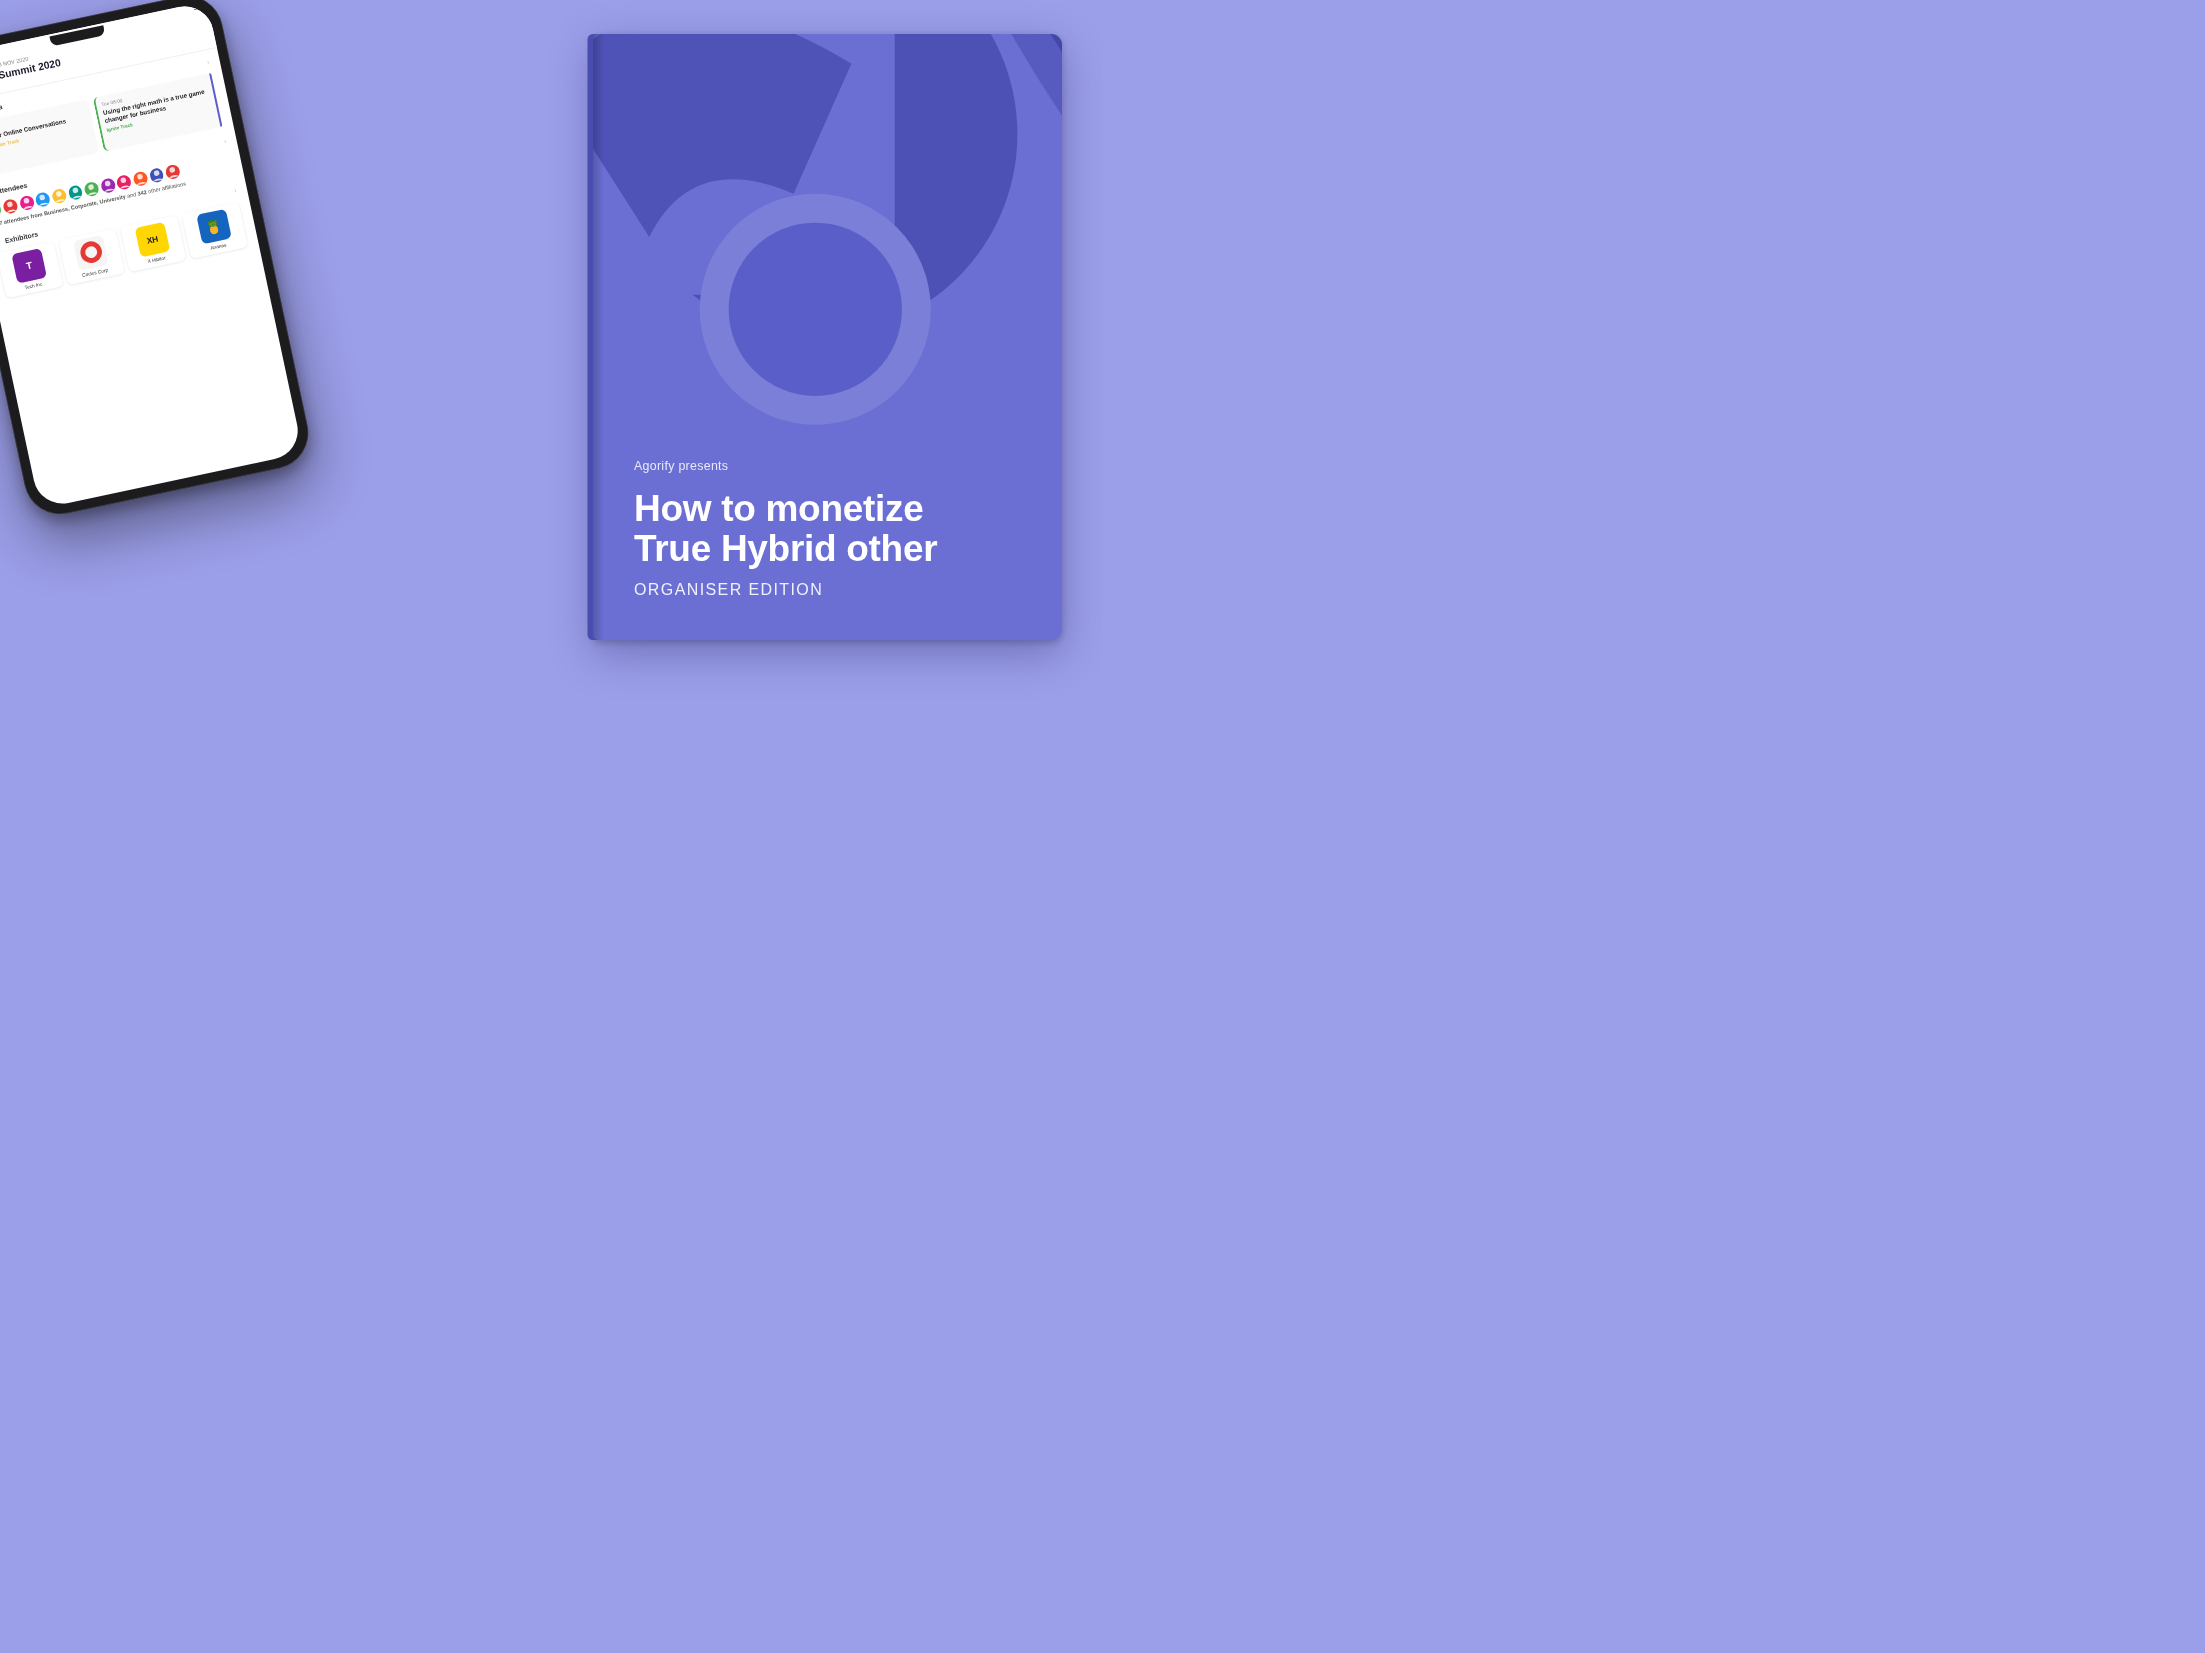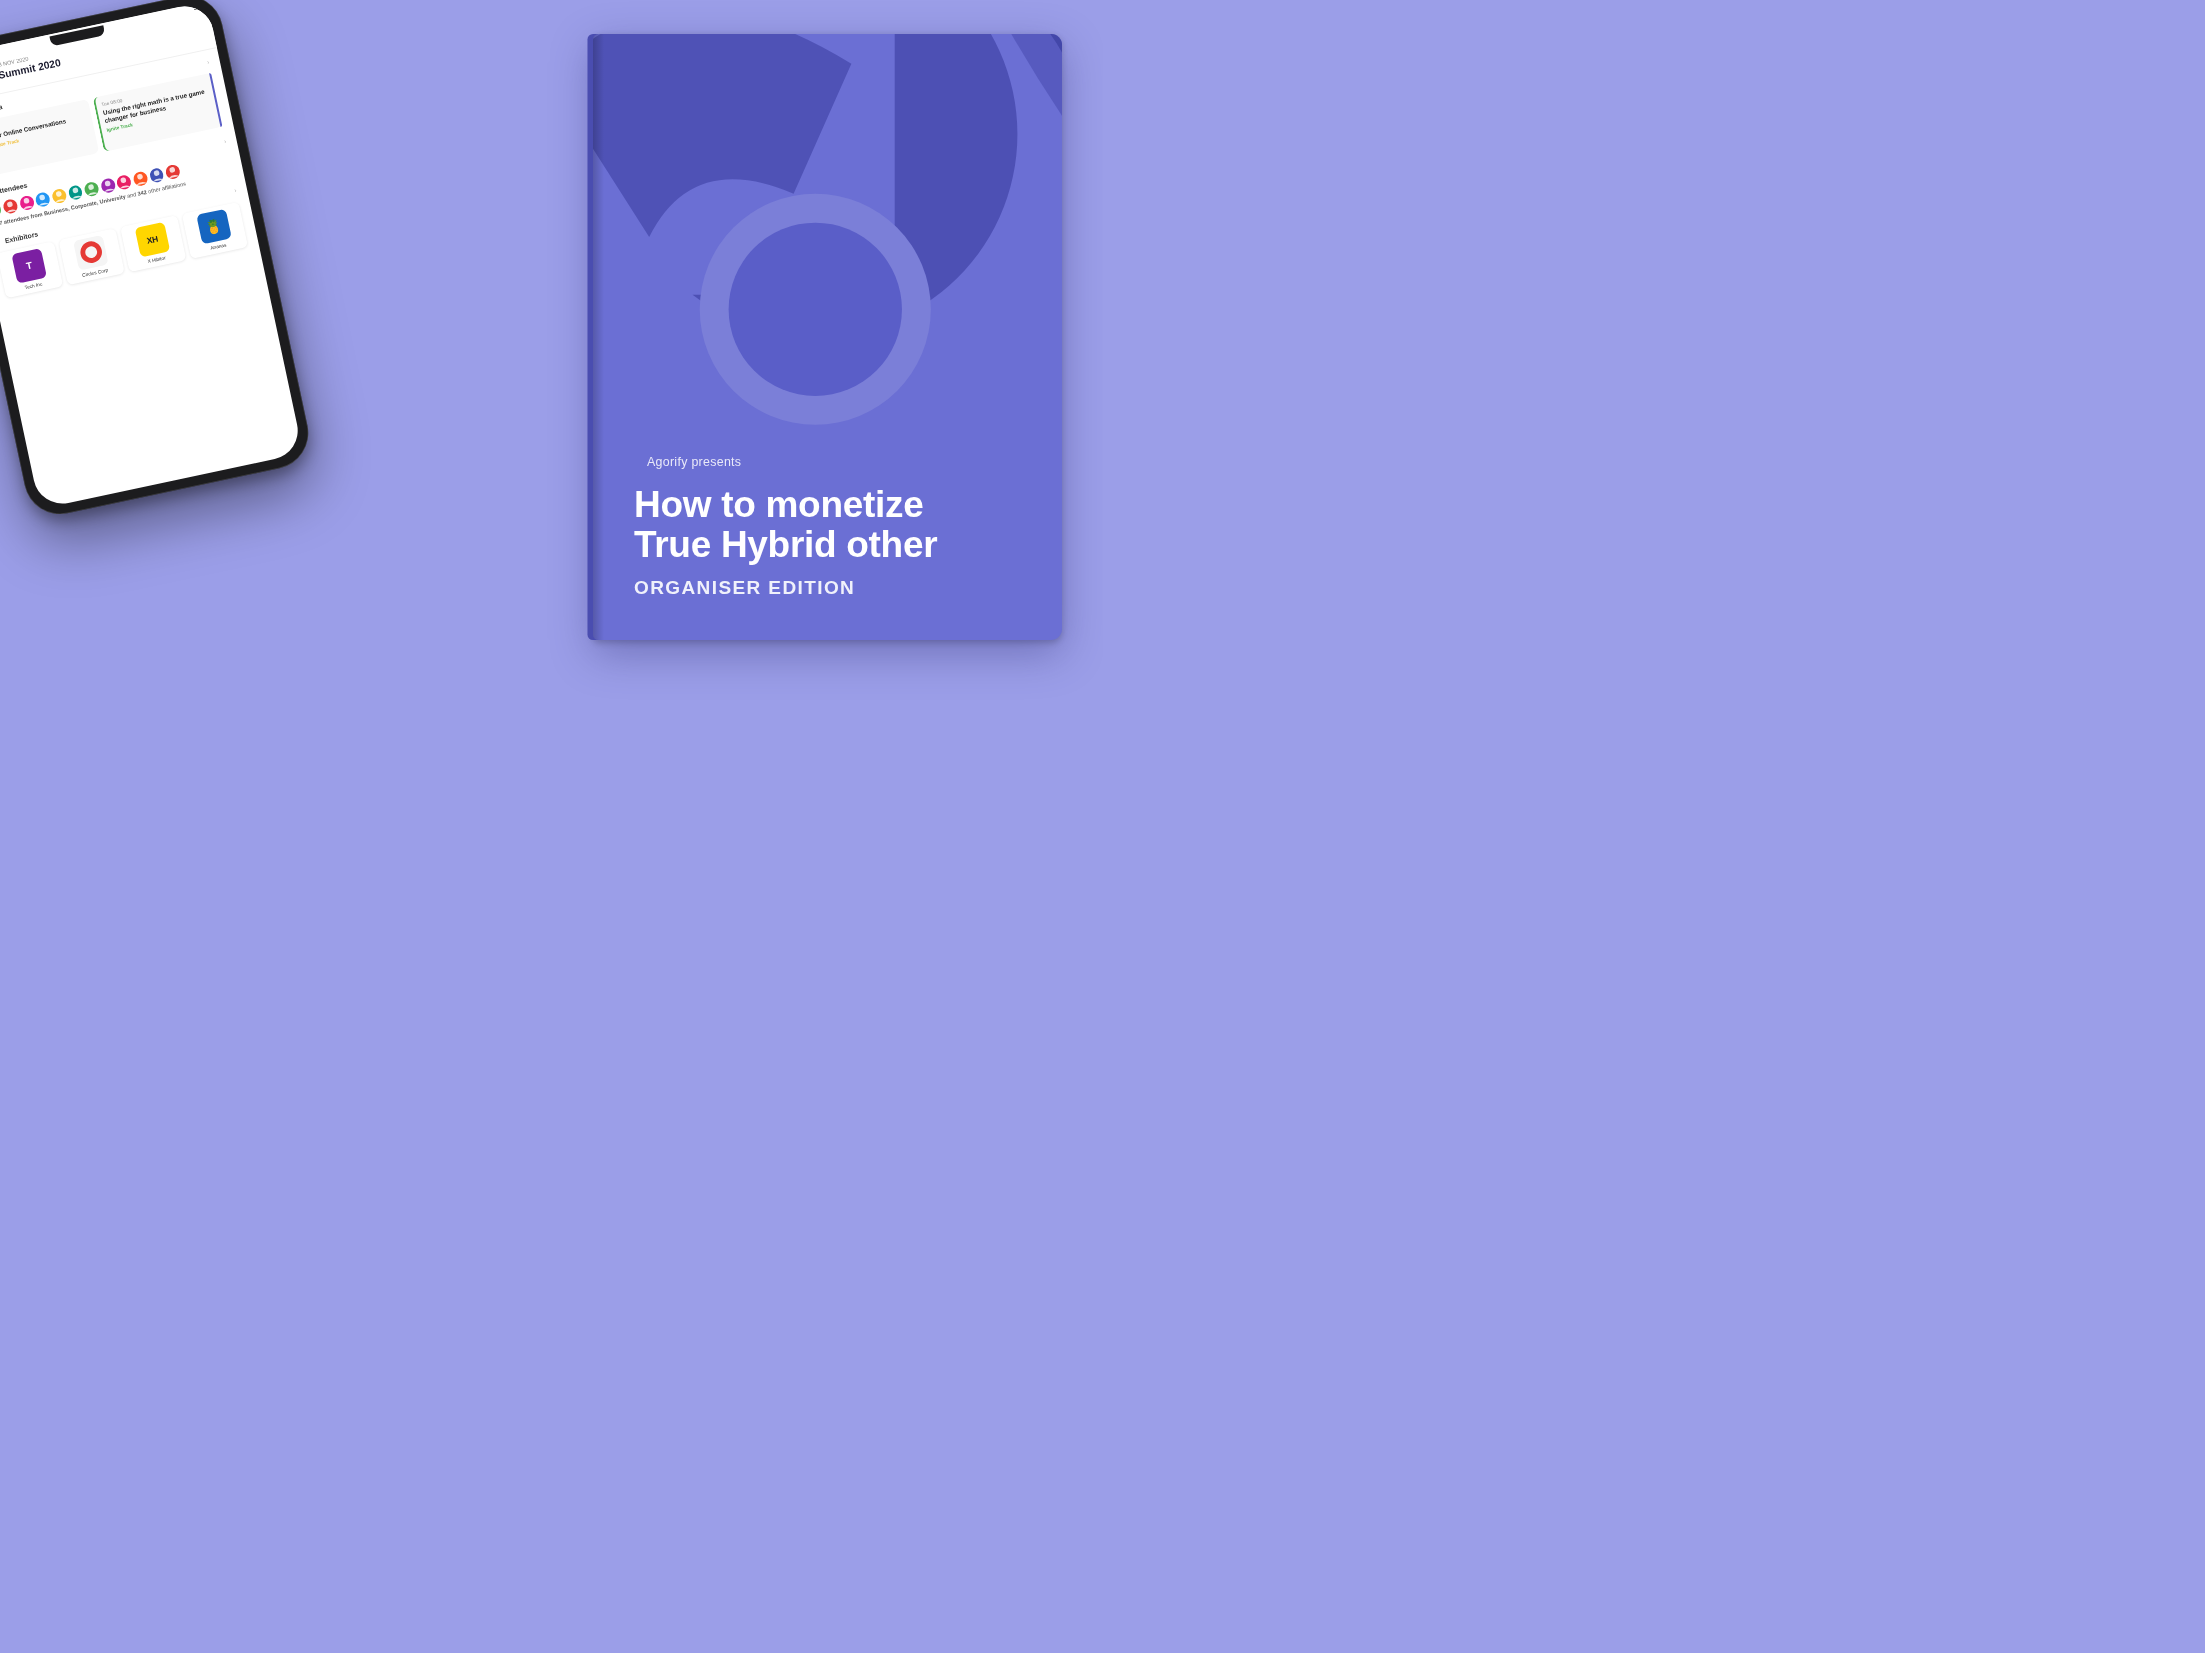--- a/index.html
+++ b/index.html
@@ -277,37 +277,36 @@
       left: 41px;
       right: 27.6px;
     }
 
     .book-presents {
       font-size: 12.4px;
       color: rgba(255,255,255,0.85);
       font-weight: 400;
       margin-bottom: 6.9px;
       letter-spacing: 0.3px;
-      margin-left: 13px;
     }
 
     .book-main-title {
       font-size: 37px;
       font-weight: 800;
       color: white;
       line-height: 1.1;
       margin-bottom: 11px;
       letter-spacing: -0.3px;
       margin-top: 16px;
     }
 
     .book-edition {
-      font-size: 19px;
+      font-size: 16px;
       color: rgba(255,255,255,0.9);
-      font-weight: 700;
+      font-weight: 400;
       letter-spacing: 1.4px;
       text-transform: uppercase;
     }
 
     
     .av-green { background: #4caf50; }
     .av-red { background: #e53935; }
     .av-pink { background: #e91e8c; }
     .av-blue { background: #2196f3; }
     .av-yellow { background: #fbc02d; }

